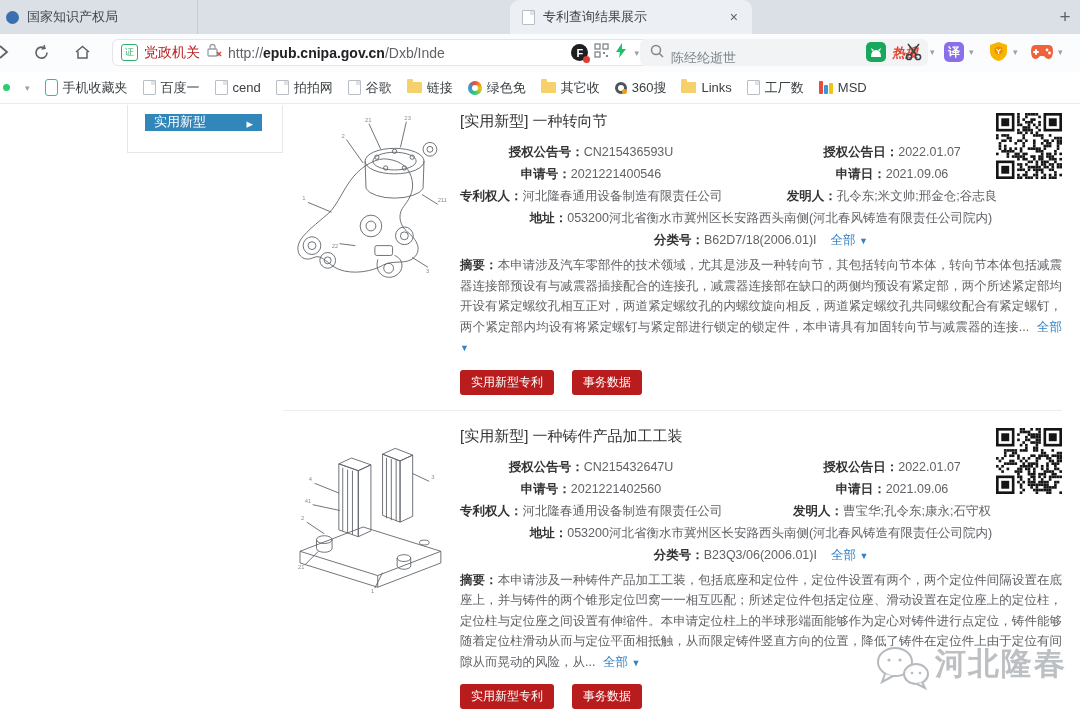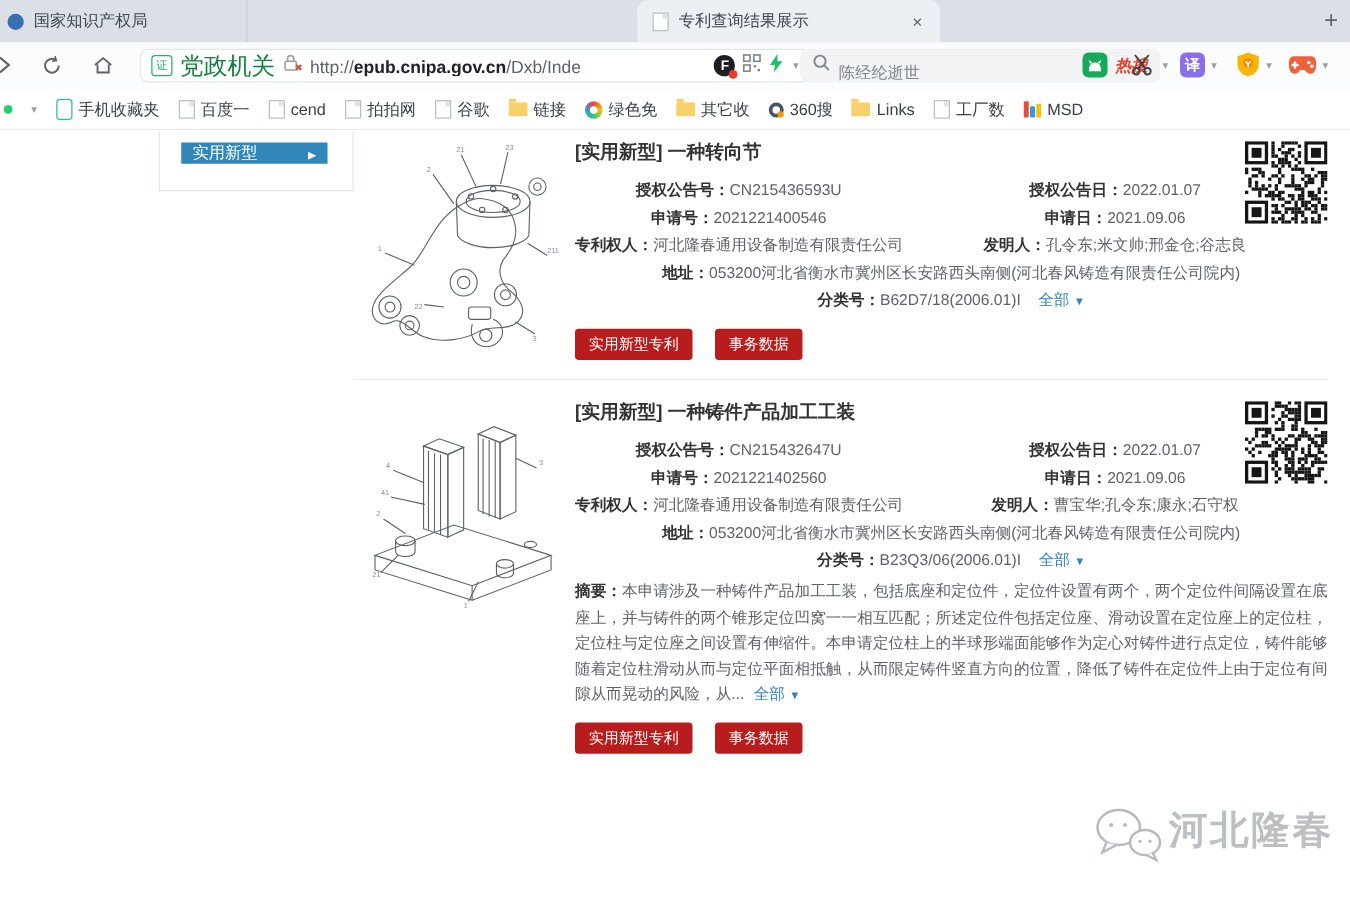--- a/index.html
+++ b/index.html
@@ -14,21 +14,21 @@
   .tab-close{color:#5f6368;font-size:14px;padding:0 2px;}
   .newtab{width:30px;display:flex;align-items:center;justify-content:center;font-size:19px;color:#5f6368;}
   .fav1{width:13px;height:13px;border-radius:50%;background:#3a6fb0;flex:none;margin-left:-6px;}
   
   .toolbar{position:absolute;top:34px;left:0;width:1080px;height:38px;background:#fbfcfd;}
   .tbtn{position:absolute;top:7px;color:#5f6368;}
   .omnibox{position:absolute;left:112px;top:5px;width:536px;height:27px;border:1px solid #e2e5e9;border-radius:6px;
            background:#fff;display:flex;align-items:center;padding:0 8px;box-sizing:border-box;gap:6px;}
   .badge{width:15px;height:15px;border:1.5px solid #2fae6b;border-radius:3px;color:#2fae6b;font-size:9px;
          display:flex;align-items:center;justify-content:center;flex:none;}
-  .badge-label{color:#15803d;font-size:19px;white-space:nowrap;}
+  .badge-label{color:#b91c1c;font-size:14px;white-space:nowrap;}
   .url{font-size:14px;white-space:nowrap;overflow:hidden;}
   .url .dim{color:#5f6368;}
   .url .dom{color:#202124;font-weight:bold;}
   .flash-ico{width:17px;height:17px;border-radius:50%;background:#1d1d22;color:#fff;font-size:11px;font-weight:bold;
              display:flex;align-items:center;justify-content:center;position:relative;flex:none;}
   .flash-ico i{position:absolute;right:-2px;bottom:-2px;width:7px;height:7px;background:#e23b30;border-radius:50%;}
   .searchbox{position:absolute;left:640px;top:5px;width:288px;height:27px;border-radius:6px;background:#f1f3f5;
              display:flex;align-items:center;padding:0 10px;box-sizing:border-box;gap:7px;}
   .query{font-size:13px;color:#7d858c;flex:1;margin-top:10px;}
   .hot{color:#e2432e;font-size:13px;font-weight:bold;font-style:italic;}
@@ -55,21 +55,21 @@
   .panel{position:absolute;left:127px;top:-1px;width:156px;height:49px;border:1px solid #e4e7ea;background:#fff;box-sizing:border-box;}
   .filter-btn{position:absolute;left:17px;top:9px;width:117px;height:17px;background:#3187ba;color:#fff;font-size:13px;
               display:flex;align-items:flex-end;justify-content:space-between;padding:0 9px;box-sizing:border-box;border:none;}
   .list{position:absolute;left:283px;top:5px;width:779px;}
   .entry{display:flex;position:relative;}
   .entry + .entry{border-top:1px solid #ededed;margin-top:15px;padding-top:14px;}
   .draw{width:177px;flex:none;}
   .draw svg{stroke:#5c6166;fill:none;stroke-width:.9;}
   .draw text{fill:#8a8f94;font-size:6px;stroke:none;}
   .info{flex:1;position:relative;}
-  .ptitle{font-size:15px;font-weight:bold;color:#333;margin:2px 0 10px;}
+  .ptitle{font-size:15px;font-weight:normal;color:#333;margin:2px 0 10px;}
   .rows{display:grid;grid-template-columns:262px 1fr;}
   .cell{line-height:22px;font-size:12.5px;white-space:nowrap;text-align:center;}
   .lab{font-weight:bold;color:#333;}
   .val{color:#606266;}
   .alink{color:#3581c4;margin-left:14px;}
   .lcaret{color:#3581c4;font-size:9px;}
   .abstract{font-size:12.5px;line-height:20.5px;color:#606266;text-align:justify;margin-top:3px;}
   .btns{margin-top:11px;display:flex;gap:18px;}
   .btn{background:#b91c1c;color:#fff;border:none;font-size:12px;padding:4px 11px;border-radius:3px;}
   .qr{position:absolute;right:0;top:3px;width:66px;height:66px;}
@@ -301,20 +301,21 @@
         <div class="rows">
           <div class="cell"><span class="lab">授权公告号：</span><span class="val">CN215436593U</span></div>
           <div class="cell"><span class="lab">授权公告日：</span><span class="val">2022.01.07</span></div>
           <div class="cell"><span class="lab">申请号：</span><span class="val">2021221400546</span></div>
           <div class="cell"><span class="lab">申请日：</span><span class="val">2021.09.06</span></div>
           <div class="cell"><span class="lab">专利权人：</span><span class="val">河北隆春通用设备制造有限责任公司</span></div>
           <div class="cell"><span class="lab">发明人：</span><span class="val">孔令东;米文帅;邢金仓;谷志良</span></div>
         </div>
         <div class="cell"><span class="lab">地址：</span><span class="val">053200河北省衡水市冀州区长安路西头南侧(河北春风铸造有限责任公司院内)</span></div>
         <div class="cell"><span class="lab">分类号：</span><span class="val">B62D7/18(2006.01)I</span><span class="alink">全部</span> <span class="lcaret">▼</span></div>
+        <div class="abstract"><span class="lab">摘要：</span><span>本申请涉及汽车零部件的技术领域，尤其是涉及一种转向节，其包括转向节本体，转向节本体包括减震器连接部预设有与减震器插接配合的连接孔，减震器连接部在缺口的两侧均预设有紧定部，两个所述紧定部均开设有紧定螺纹孔相互正对，两道紧定螺纹孔的内螺纹旋向相反，两道紧定螺纹孔共同螺纹配合有紧定螺钉，两个紧定部内均设有将紧定螺钉与紧定部进行锁定的锁定件，本申请具有加固转向节与减震器的连接...</span> <span class="alink" style="margin-left:4px">全部</span> <span class="lcaret">▼</span></div>
         <div class="btns">
           <button class="btn">实用新型专利</button>
           <button class="btn">事务数据</button>
         </div>
         <div class="qr"><svg class="qr-svg" viewBox="0 0 75 75">
               <rect x="24" y="0" width="3" height="3"></rect>
               <rect x="33" y="0" width="3" height="3"></rect>
               <rect x="36" y="0" width="3" height="3"></rect>
               <rect x="39" y="0" width="3" height="3"></rect>
               <rect x="42" y="0" width="3" height="3"></rect>

